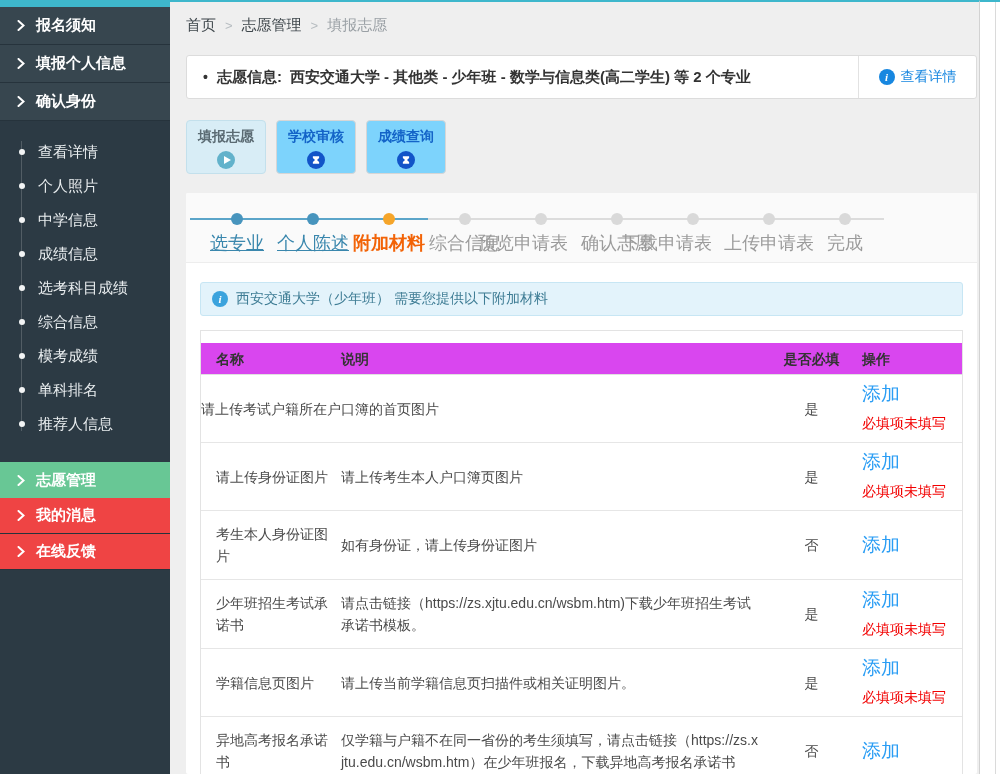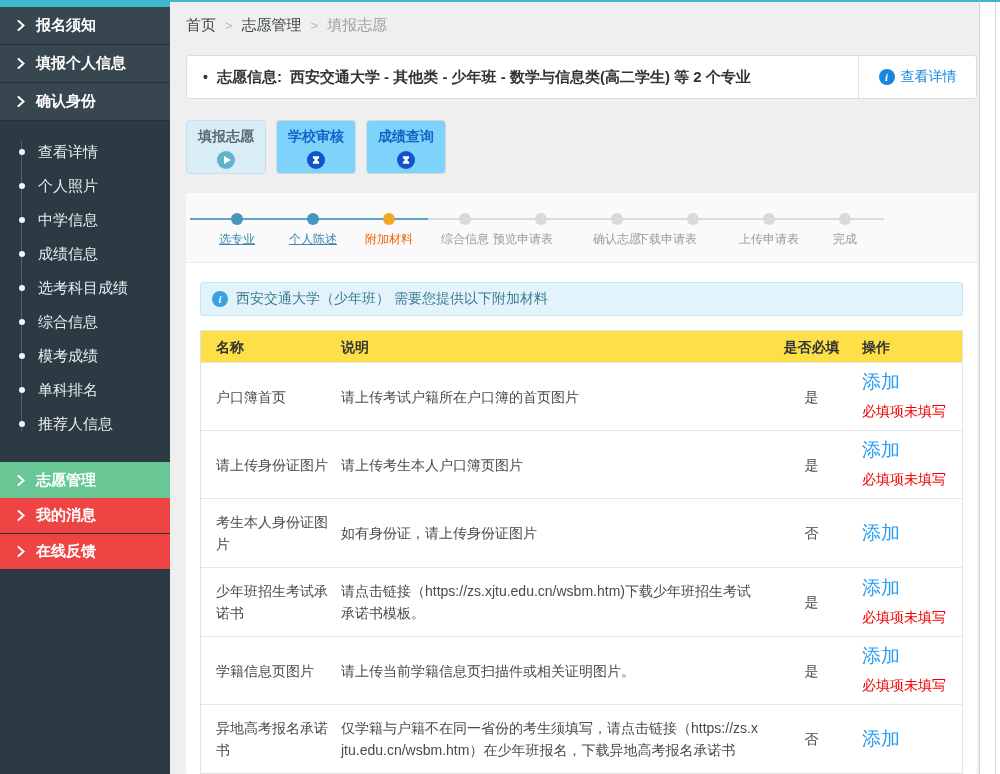--- a/index.html
+++ b/index.html
@@ -67,36 +67,36 @@
   .steps-panel { height:70px; background:#fafafa; border-bottom:1px solid #ededed;
     border-radius:2px 2px 0 0; overflow:hidden; }
   .steps-rel { position:relative; margin-left:4px; width:720px; height:70px; }
   .step-line { position:absolute; top:25px; height:2px; background:#dcdcdc; left:0; width:694px; }
   .step-line-done { position:absolute; top:25px; height:2px; background:#5ba5c9; left:0; width:238px; }
   .step-dot { position:absolute; top:20px; width:12px; height:12px; border-radius:50%; }
   .step-dot.done { background:#4794bd; }
   .step-dot.current { background:#f5a52a; }
   .step-dot.pending { background:#d9d9d9; }
   .step-label { position:absolute; top:38px; transform:translateX(-50%); white-space:nowrap;
-    font-size:12px; }
+    font-size:18px; }
   .step-label.done { color:#3a87ad; text-decoration:underline; cursor:pointer; }
-  .step-label.current { color:#f26307; font-weight:normal; }
+  .step-label.current { color:#f26307; font-weight:bold; }
   .step-label.pending { color:#9b9b9b; }
 
   .card-body { padding:0 14px; }
   .notice-bar { margin-top:19px; height:34px; background:#e3f3fb; border:1px solid #c7e6f4;
     border-radius:3px; display:flex; align-items:center; padding-left:11px;
     font-size:14px; color:#3f7d95; }
   .notice-bar .circle-i { background:#3ba3dd; margin-right:8px; flex:0 0 16px; }
 
   
   .mat-table { margin-top:14px; border:1px solid #e3e3e3; }
   .trow { display:flex; border-bottom:1px solid #e6e6e6; align-items:center; }
   .trow:last-child { border-bottom:none; }
-  .trow.head { background:#fde047; border-bottom:1px solid #e0e0e0; height:32px; }
+  .trow.head { background:#d946ef; border-bottom:1px solid #e0e0e0; height:32px;margin-top:12px; }
   .trow.head .cell { font-weight:bold; color:#333; }
   .cell { font-size:14px; color:#4a4a4a; line-height:22px; }
   .cell-name { width:140px; padding:12px 6px 12px 15px; flex:0 0 140px; }
   .cell-desc { flex:1 1 auto; padding:12px 10px 12px 0; word-break:break-all; }
   .cell-req { width:85px; flex:0 0 85px; text-align:center; }
   .cell-act { width:108px; flex:0 0 108px; padding:8px 4px 8px 8px; }
   .trow.head .cell { padding-top:0; padding-bottom:0; }
   .add-link { color:#2a9df4; cursor:pointer; display:inline-block; font-size:19px; }
   .missing { color:#f20000; font-size:14px; margin-top:6px; }
   .trow.r0 { min-height:68px; } .trow.r1 { min-height:52px; } .trow.r2 { min-height:46px; }
@@ -288,21 +288,20 @@
 
         <div class="mat-table">
           <div class="trow head">
             <div class="cell cell-name">名称</div>
             <div class="cell cell-desc">说明</div>
             <div class="cell cell-req">是否必填</div>
             <div class="cell cell-act">操作</div>
           </div>
           <div id="table-body">
               <div class="trow r0">
-                <div class="cell cell-name">户口簿首页</div>
                 <div class="cell cell-desc">请上传考试户籍所在户口簿的首页图片</div>
                 <div class="cell cell-req">是</div>
                 <div class="cell cell-act"><span class="add-link">添加</span><div class="missing">必填项未填写</div></div>
               </div>
               <div class="trow r1">
                 <div class="cell cell-name">请上传身份证图片</div>
                 <div class="cell cell-desc">请上传考生本人户口簿页图片</div>
                 <div class="cell cell-req">是</div>
                 <div class="cell cell-act"><span class="add-link">添加</span><div class="missing">必填项未填写</div></div>
               </div>

